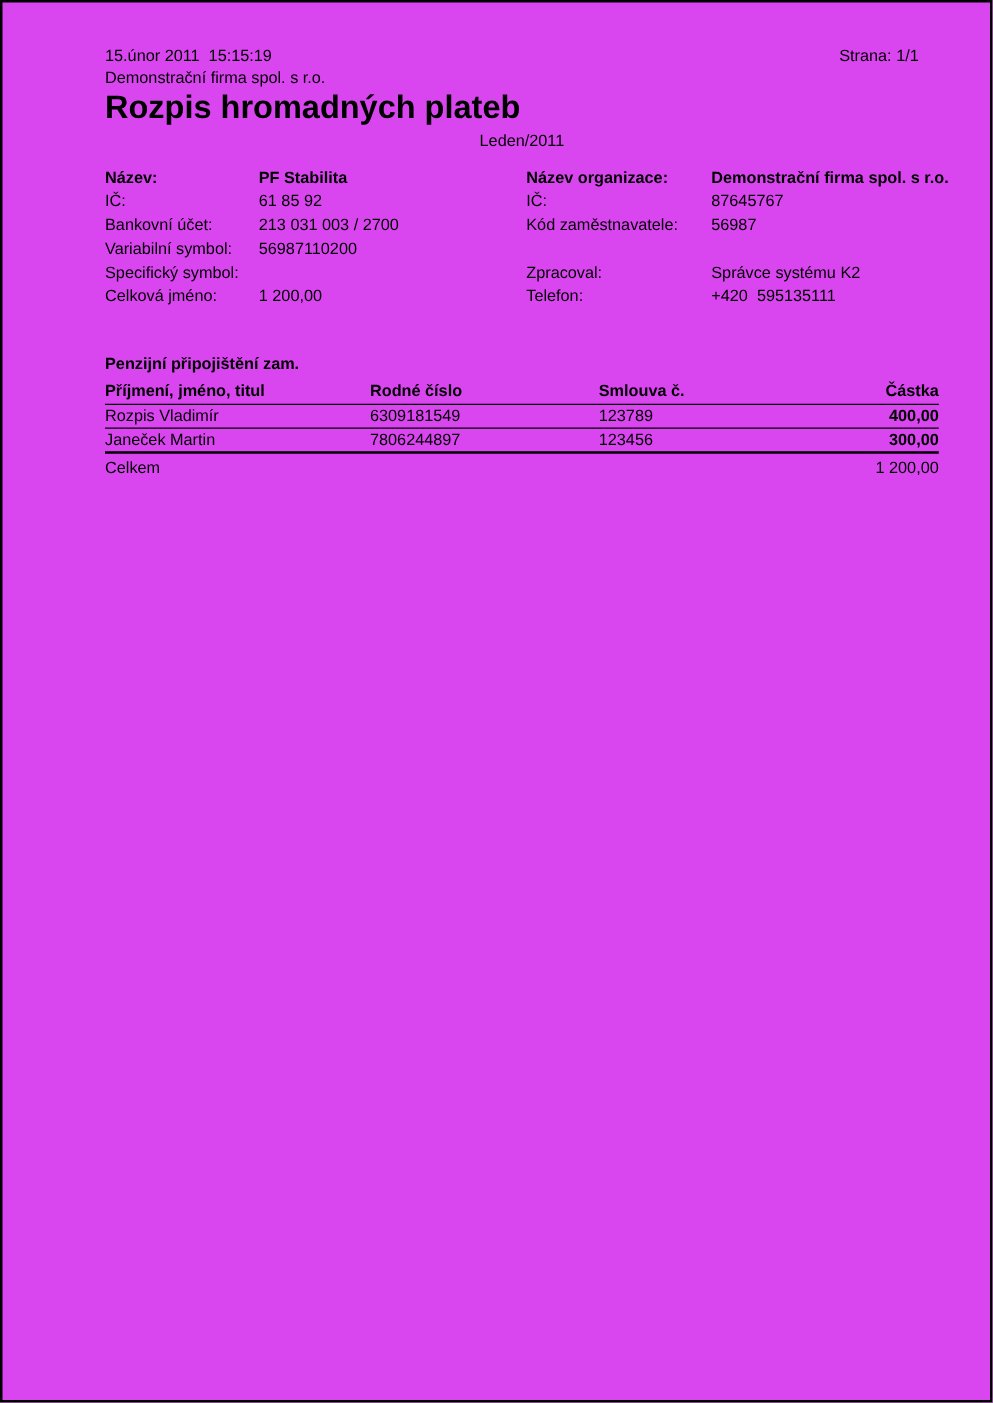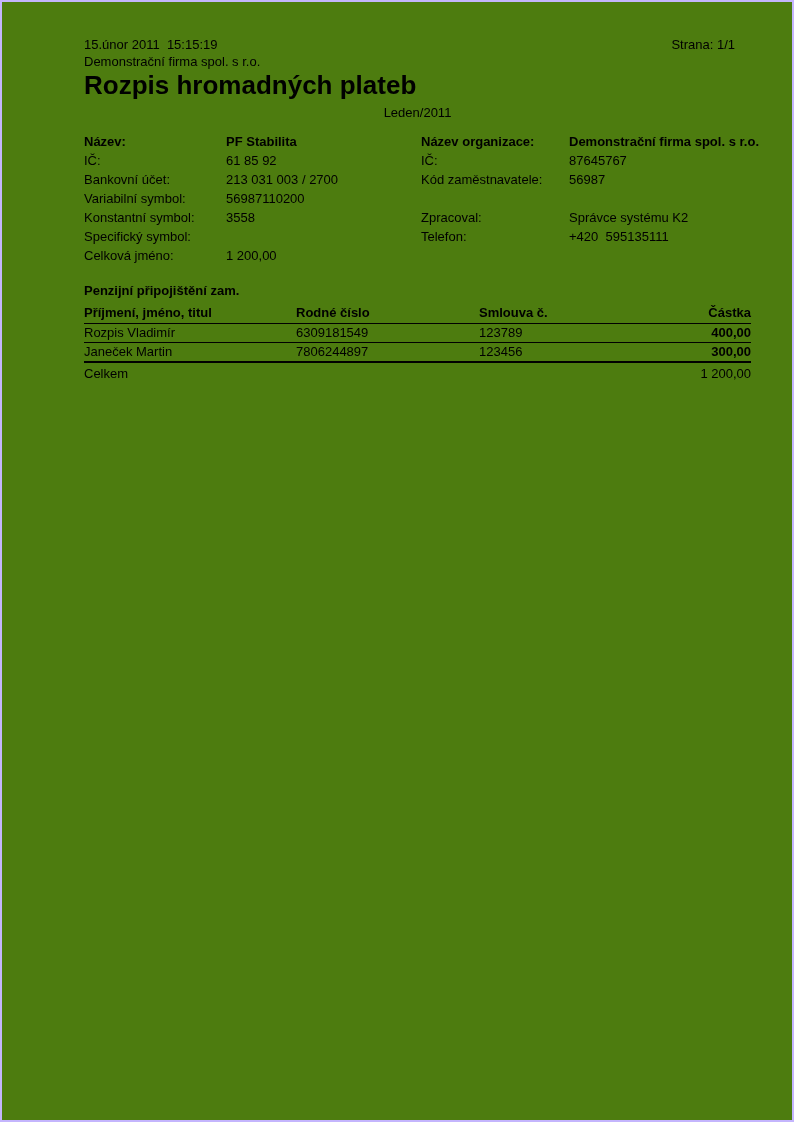--- a/index.html
+++ b/index.html
@@ -1,22 +1,22 @@
 <!DOCTYPE html>
 <html><head>
 <meta charset="utf-8">
 <style>
   html, body { margin:0; padding:0; background:#808080; }
   .page {
     position: relative;
     width: 794px;
     height: 1122px;
     margin: 0 auto;
-    background: #4d7c0f;
-    border: 2px solid #c4b5fd;
+    background: #d946ef;
+    border: 2px solid #000000;
     box-sizing: border-box;
     font-family: "Liberation Sans", sans-serif;
     font-size: 13px;
     color: #000000;
     overflow: hidden;
   }
   .ws-pre { white-space: pre; }
   .b { font-weight: bold; }
 
   
@@ -47,21 +47,21 @@
 
   
   .info {
     position: absolute;
     top: 130px; left: 82px; right: 41px;
     display: flex;
   }
   .info-col-left { width: 337px; flex: none; }
   .info-col-right { flex: 1; }
   .irow { display: flex; height: 19px; line-height: 19px; }
-  .info-col-left .ilabel { width: 142px; flex: none; }
+  .info-col-left .ilabel { width: 123px; flex: none; }
   .info-col-right .ilabel { width: 148px; flex: none; }
   .ival { white-space: pre; }
 
   
   .section-title {
     position: absolute;
     top: 281px; left: 82px;
     font-weight: bold;
   }
 
@@ -123,24 +123,20 @@
       </div>
       <div class="irow">
         <span class="ilabel">Bankovní účet:</span>
         <span class="ival">213 031 003 / 2700</span>
       </div>
       <div class="irow">
         <span class="ilabel">Variabilní symbol:</span>
         <span class="ival">56987110200</span>
       </div>
       <div class="irow">
-        <span class="ilabel">Konstantní symbol:</span>
-        <span class="ival">3558</span>
-      </div>
-      <div class="irow">
         <span class="ilabel">Specifický symbol:</span>
         <span class="ival"></span>
       </div>
       <div class="irow">
         <span class="ilabel">Celková jméno:</span>
         <span class="ival">1 200,00</span>
       </div>
     </div>
 
     <div class="info-col-right">

